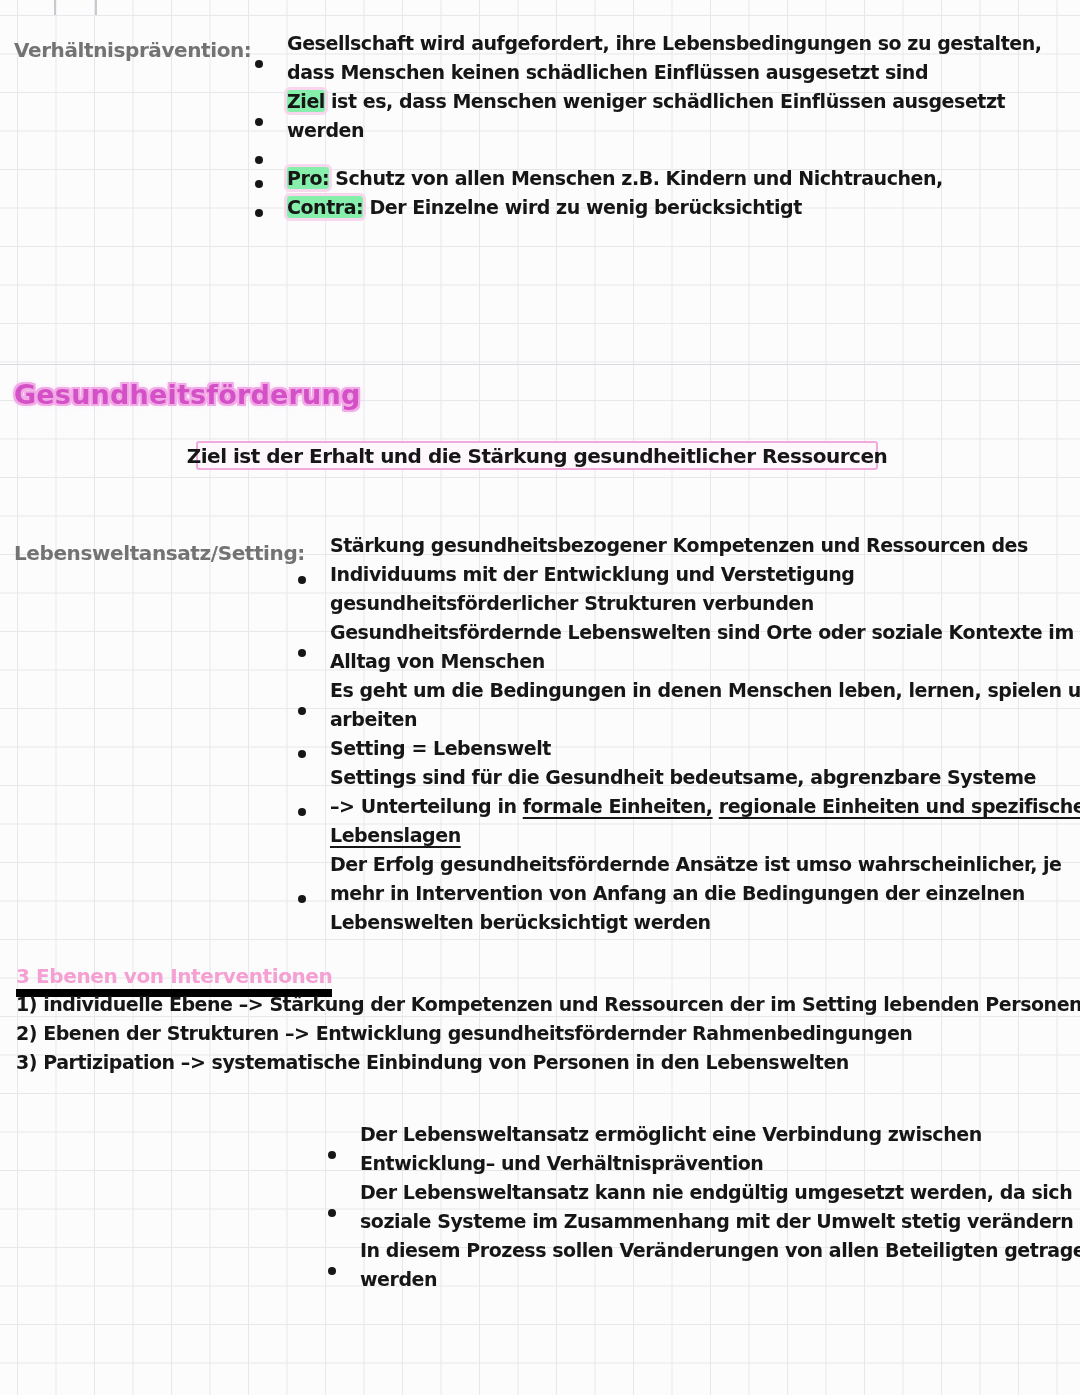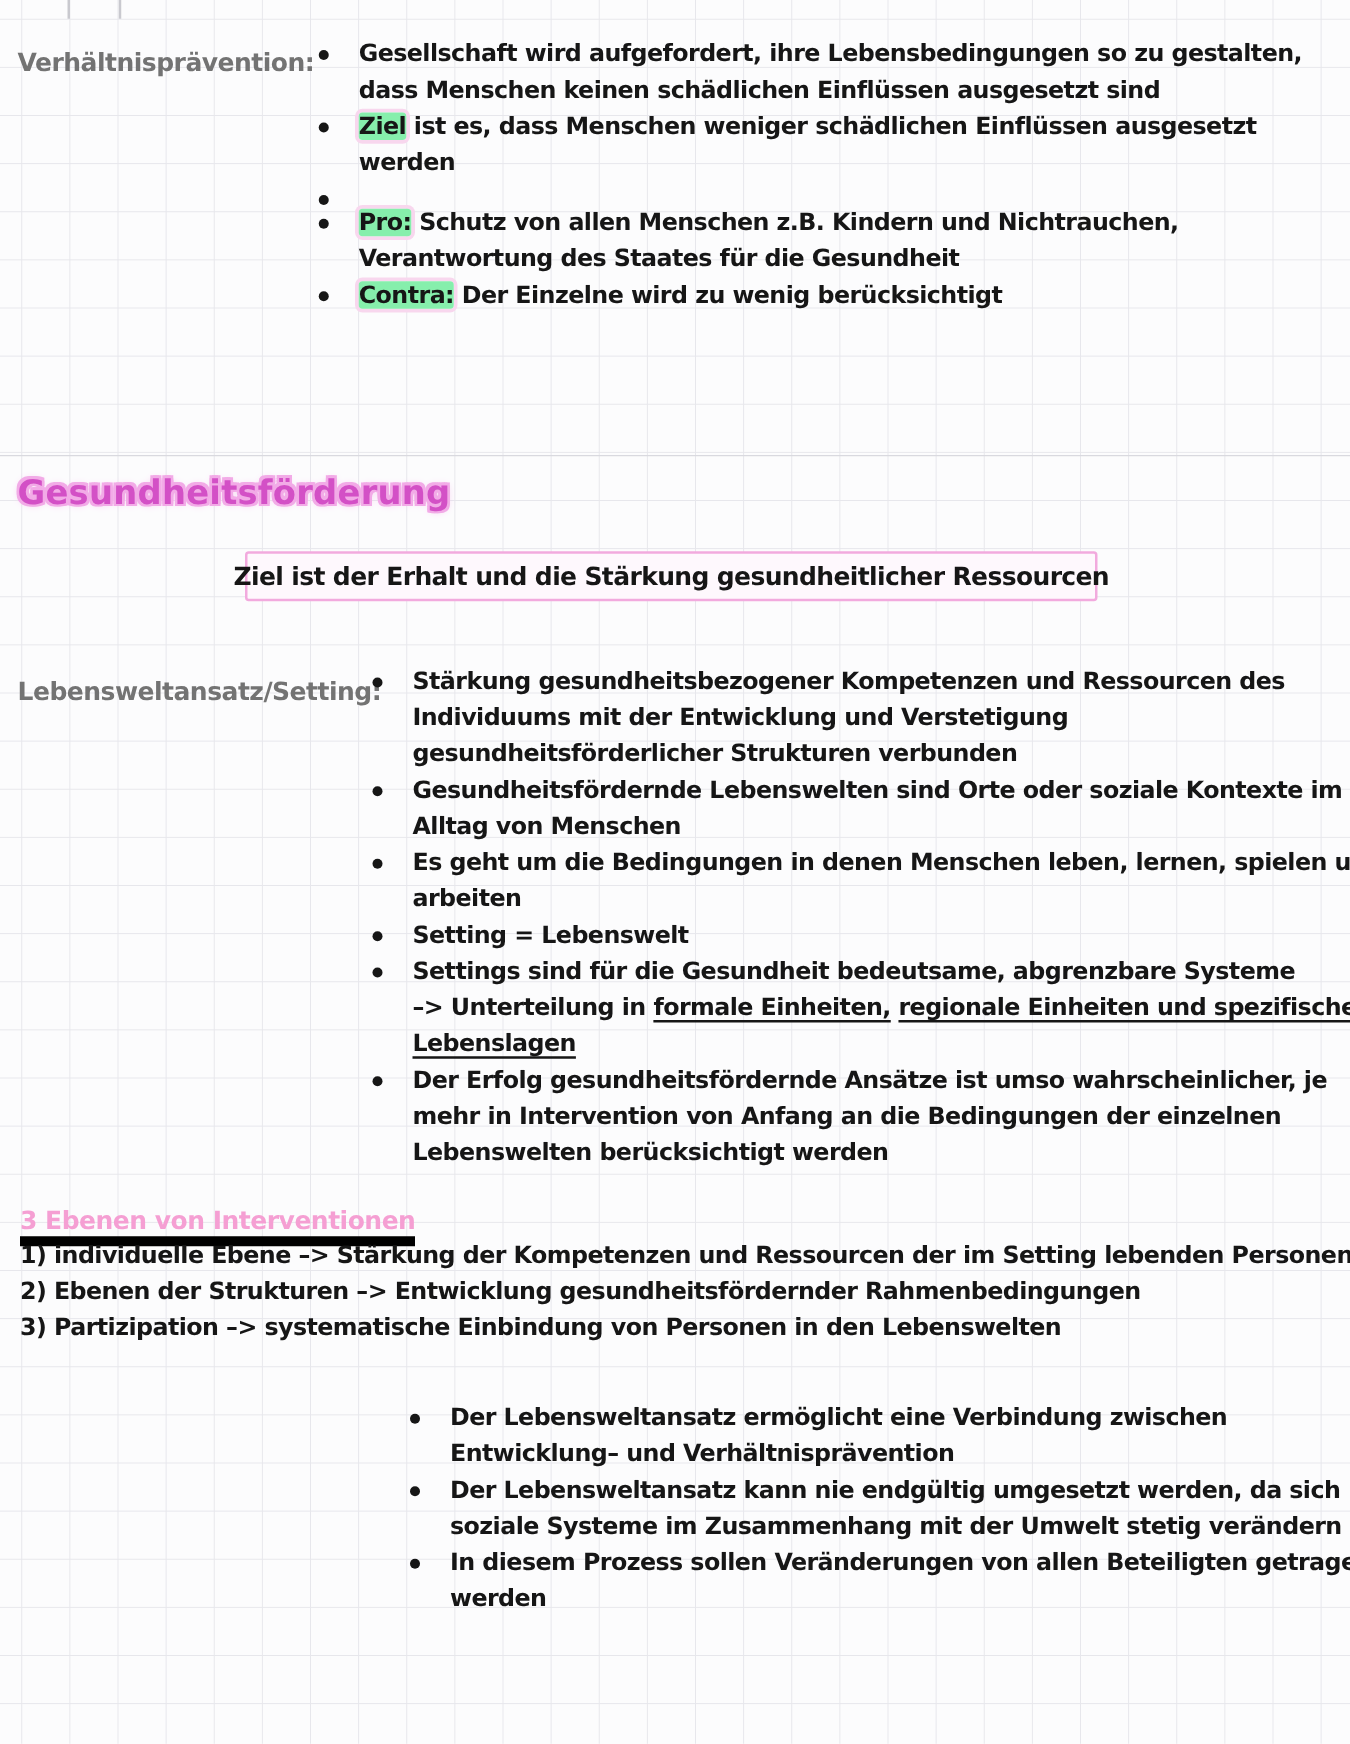--- a/index.html
+++ b/index.html
@@ -35,32 +35,32 @@
       0 0 7px #f6c4ee;
   }
   
   .sub-heading{
     left:16px;top:964px;color:#f59fd3;font-size:20px;letter-spacing:-0.4px;
     border-bottom:8px solid #000000;padding-bottom:1px;white-space:nowrap;
   }
 
   
   .goal-box{
-    left:196px;top:441px;width:682px;height:40px;box-sizing:border-box;
+    left:196px;top:441px;width:682px;height:29px;box-sizing:border-box;
     border:2px solid #f2aade;background:#fef8fd;border-radius:3px;
     display:flex;align-items:center;justify-content:center;
     font-size:20px;letter-spacing:-0.5px;white-space:nowrap;
   }
 
   
   .blist{font-size:19px;letter-spacing:-0.45px;}
   .list1{left:245px;top:29px;}
   .list3{left:288px;top:531px;}
   .list5{left:318px;top:1120px;}
-  .bullet-row{display:flex;align-items:flex-start;}
+  .bullet-row{display:flex;align-items:center;}
   .dot{flex:none;width:8px;height:8px;border-radius:50%;background:#161616;
     margin:11px 24px 0 10px;}
   .btext{flex:none;}
   .tline{white-space:pre;line-height:29px;height:29px;}
   .hl{background:#86efac;border-radius:3px;box-shadow:0 0 0 3px #f8d7ee;}
   .u{text-decoration:underline;text-decoration-thickness:2px;text-underline-offset:4px;}
 
   
   .numlist{left:16px;top:990px;font-size:19px;letter-spacing:-0.45px;}
   .num-row{white-space:nowrap;line-height:29px;height:29px;}
@@ -88,21 +88,20 @@
         <div class="tline"><span>werden</span></div>
       </div>
     </div>
     <div class="bullet-row">
       <span class="dot"></span>
     </div>
     <div class="bullet-row">
       <span class="dot"></span>
       <div class="btext">
         <div class="tline"><span class="hl">Pro:</span><span> Schutz von allen Menschen z.B. Kindern und Nichtrauchen,</span></div>
-        <div class="tline"><span>Verantwortung des Staates für die Gesundheit</span></div>
       </div>
     </div>
     <div class="bullet-row">
       <span class="dot"></span>
       <div class="btext">
         <div class="tline"><span class="hl">Contra:</span><span> Der Einzelne wird zu wenig berücksichtigt</span></div>
       </div>
     </div>
   </div>
 

